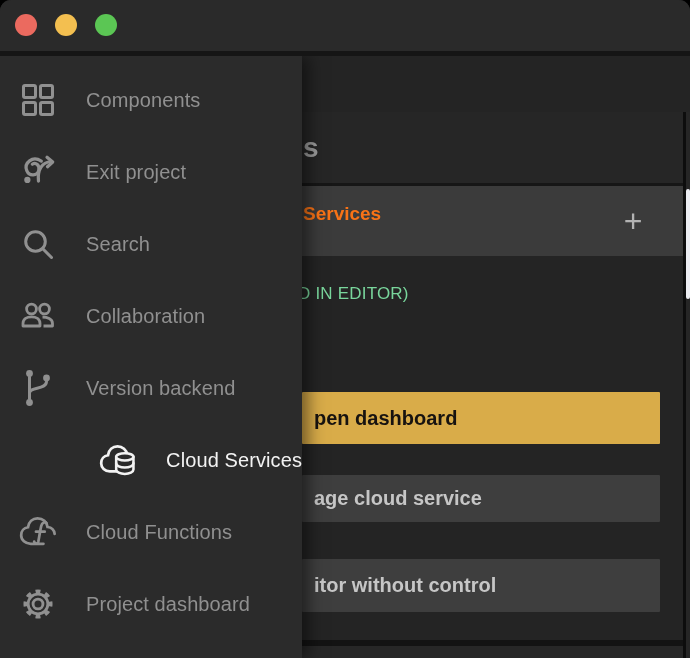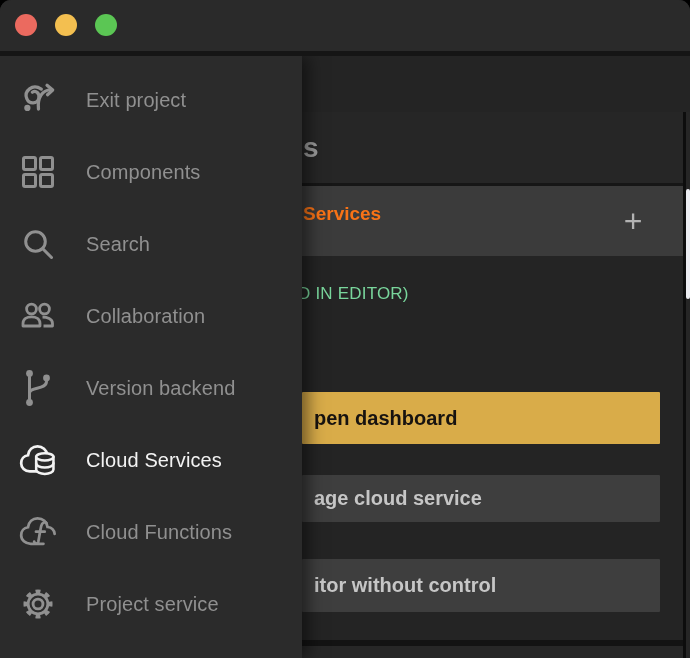--- a/index.html
+++ b/index.html
@@ -32,21 +32,21 @@
   .pbtn-sec2{top:503px;height:53px;background:#3e3e3e;color:#c6c6c6;}
   .section-divider{position:absolute;top:584px;left:0;width:683px;height:6px;background:#131313;z-index:2;}
   .bottom-panel{position:absolute;top:590px;left:0;width:683px;bottom:0;background:#272727;z-index:2;}
   .edge-line{position:absolute;top:56px;bottom:0;left:683px;width:3px;background:#0d0d0d;z-index:4;}
   .scroll-track{position:absolute;top:56px;bottom:0;left:686px;width:4px;background:#262626;z-index:4;}
   .scroll-thumb{position:absolute;top:77px;left:0;width:4px;height:110px;background:#ecedf2;border-radius:2px;}
   
   .menu{position:absolute;top:56px;left:0;width:302px;bottom:0;background:#2b2b2b;z-index:20;
     box-shadow:6px 0 16px rgba(0,0,0,.5);padding-top:8px;box-sizing:border-box;}
   .menu-item{height:72px;display:flex;align-items:center;padding-left:18px;color:#909090;cursor:default;}
-  .menu-item.active{color:#f3f3f3;}
+  .menu-item.active{color:#f3f3f3;justify-content:flex-end;}
   .mi-icon{width:40px;height:40px;flex:0 0 40px;display:flex;align-items:center;justify-content:center;}
   .mi-icon svg{display:block;}
   .mi-label{margin-left:28px;font-size:20px;letter-spacing:.1px;}
 </style>
 </head>
 <body>
 
 <div class="window">
 
   <div class="panel">
@@ -75,40 +75,40 @@
     <div class="edge-line"></div>
     <div class="scroll-track">
       <div class="scroll-thumb"></div>
     </div>
   </div>
 
   <div class="menu">
 
     <div class="menu-item">
       <span class="mi-icon">
+        <svg width="36" height="36" viewBox="0 0 36 36" fill="none" stroke="currentColor" stroke-width="3">
+          <rect x="3.5" y="3.5" width="12" height="12" rx="1.5"></rect>
+          <rect x="20.5" y="3.5" width="12" height="12" rx="1.5"></rect>
+          <rect x="3.5" y="20.5" width="12" height="12" rx="1.5"></rect>
+          <rect x="20.5" y="20.5" width="12" height="12" rx="1.5"></rect>
+        </svg>
+      </span>
+      <span class="mi-label">Components</span>
+    </div>
+
+    <div class="menu-item">
+      <span class="mi-icon">
         <svg width="38" height="36" viewBox="0 0 40 36" fill="none" stroke="currentColor" stroke-width="3.4" stroke-linecap="round" stroke-linejoin="round">
           <path d="M23.5 6.5 C14 0.5 5 8.5 8.2 16.5 C10.8 22.8 19.2 22.3 20.8 16.2 C22 11.2 17.8 7.2 14 9.8"></path>
           <circle cx="8.8" cy="26.3" r="3.3" fill="currentColor" stroke="none"></circle>
           <path d="M20.5 27.5 C19.3 15.5 24.5 7.5 33.5 7.2"></path>
           <path d="M29.5 2.5 L35.5 7.5 L30 12.5"></path>
         </svg>
       </span>
       <span class="mi-label">Exit project</span>
-    </div>
-
-    <div class="menu-item">
-      <span class="mi-icon">
-        <svg width="36" height="36" viewBox="0 0 36 36" fill="none" stroke="currentColor" stroke-width="3">
-          <rect x="3.5" y="3.5" width="12" height="12" rx="1.5"></rect>
-          <rect x="20.5" y="3.5" width="12" height="12" rx="1.5"></rect>
-          <rect x="3.5" y="20.5" width="12" height="12" rx="1.5"></rect>
-          <rect x="20.5" y="20.5" width="12" height="12" rx="1.5"></rect>
-        </svg>
-      </span>
-      <span class="mi-label">Components</span>
     </div>
 
     <div class="menu-item">
       <span class="mi-icon">
         <svg width="34" height="34" viewBox="0 0 34 34" fill="none" stroke="currentColor" stroke-width="3" stroke-linecap="round">
           <circle cx="14.5" cy="14.5" r="9.8"></circle>
           <line x1="21.8" y1="21.8" x2="30.5" y2="30.5"></line>
         </svg>
       </span>
       <span class="mi-label">Search</span>
@@ -163,21 +163,21 @@
     </div>
 
     <div class="menu-item">
       <span class="mi-icon">
         <svg width="38" height="38" viewBox="0 0 40 40" fill="none" stroke="currentColor">
           <circle cx="20" cy="20" r="13" stroke-width="4.6" pathLength="80" stroke-dasharray="5 5" stroke-dashoffset="2.5"></circle>
           <circle cx="20" cy="20" r="10.4" stroke-width="3"></circle>
           <circle cx="20" cy="20" r="5.2" stroke-width="3"></circle>
         </svg>
       </span>
-      <span class="mi-label">Project service</span>
+      <span class="mi-label">Project dashboard</span>
     </div>
 
   </div>
 
   <div class="titlebar">
     <span class="traffic t-red"></span>
     <span class="traffic t-yellow"></span>
     <span class="traffic t-green"></span>
   </div>
   <div class="seam"></div>

